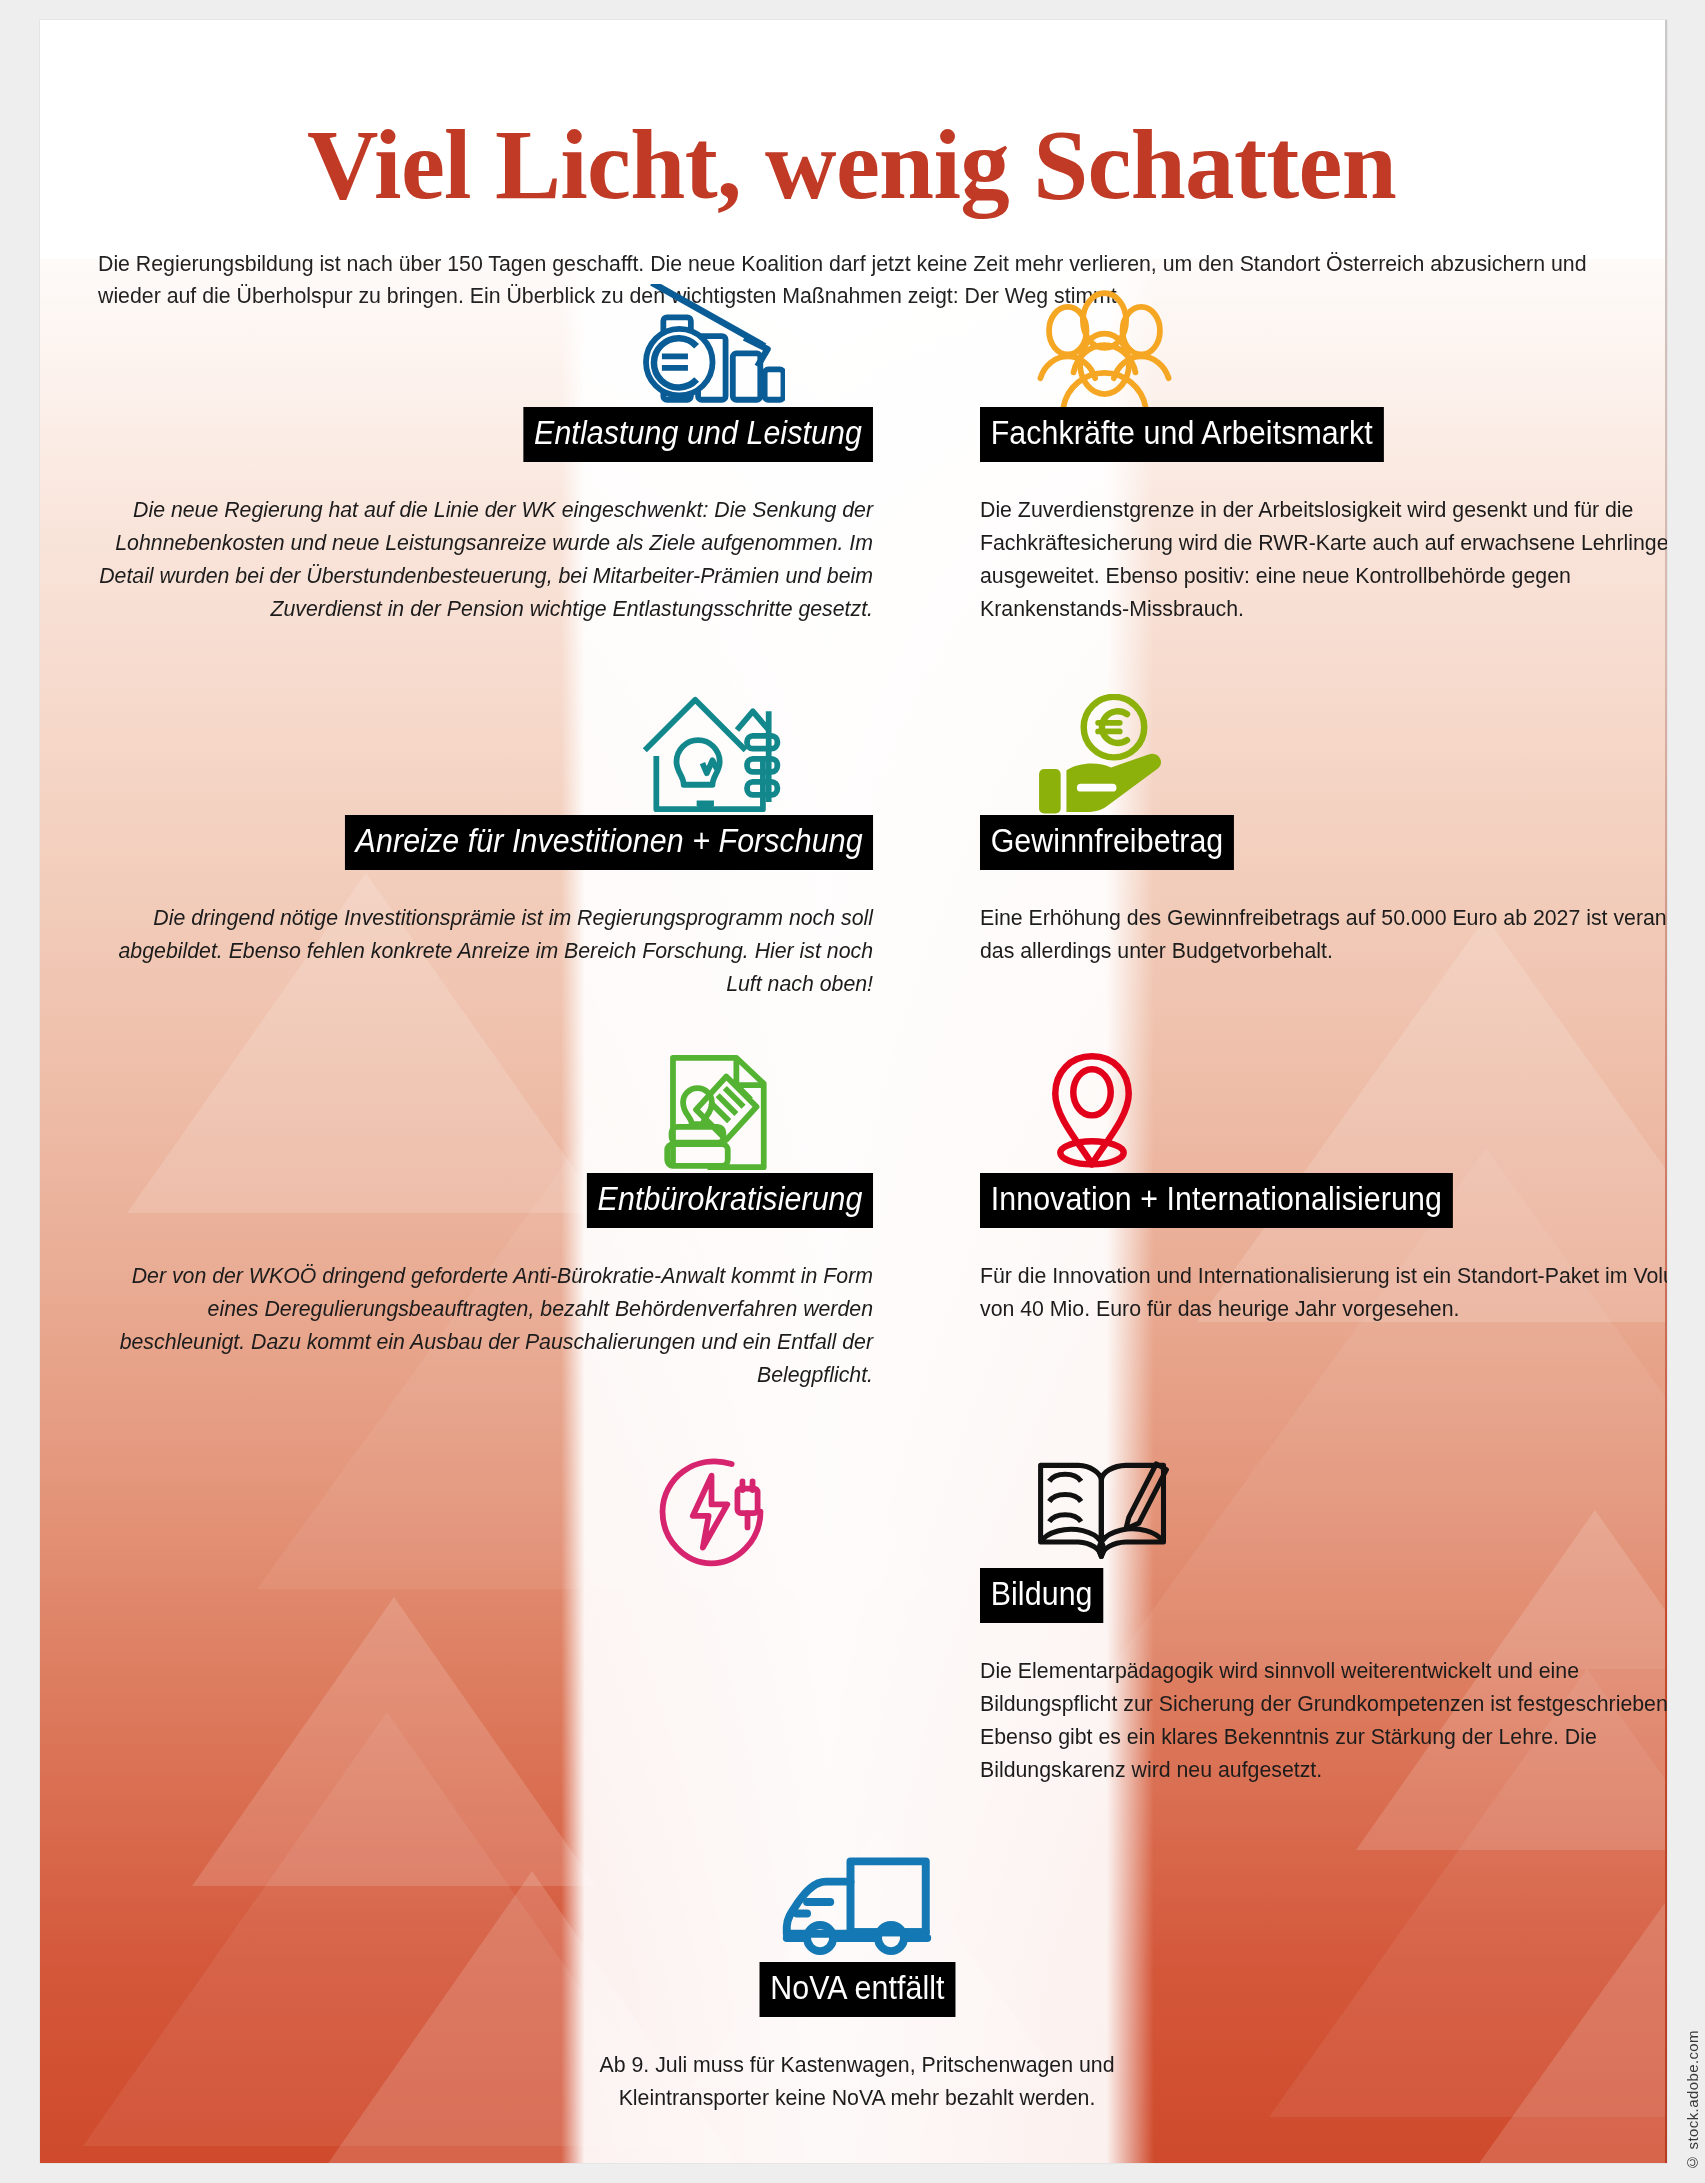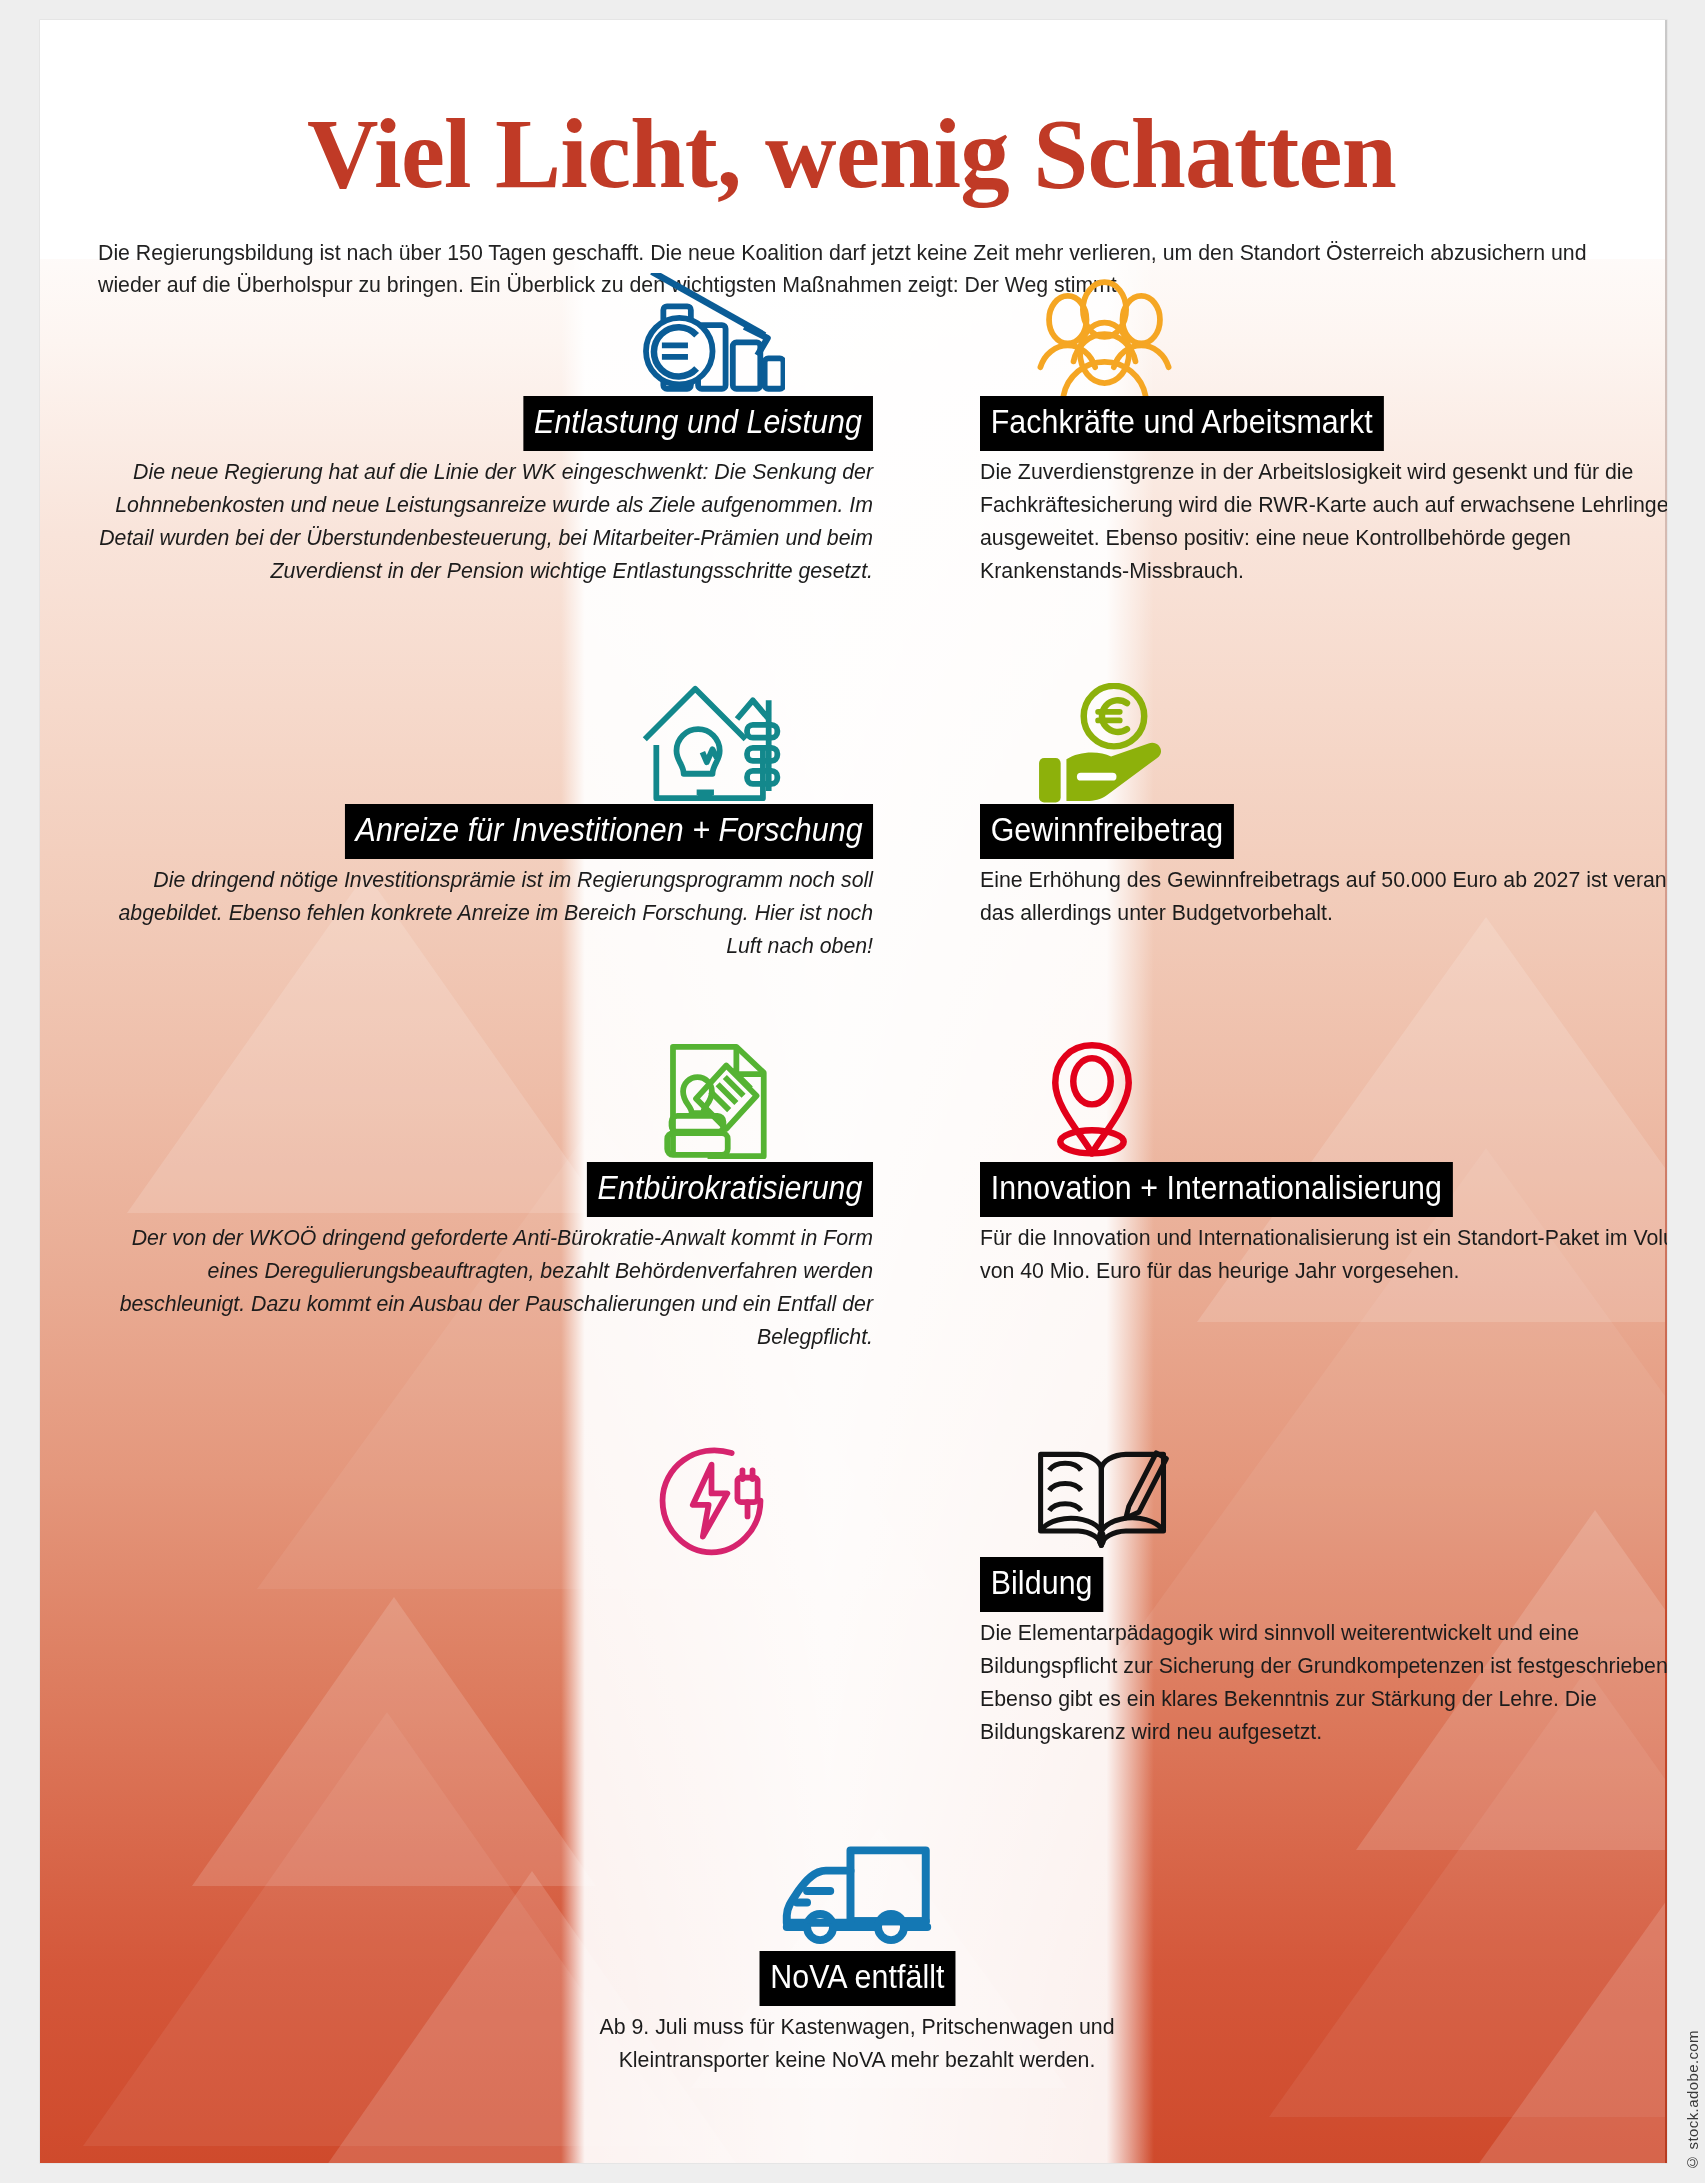--- a/index.html
+++ b/index.html
@@ -57,21 +57,21 @@
         rgba(255,255,255,0) 100%);
     pointer-events:none;
   }
   
   #topwhite{
     position:absolute;left:0;top:0;width:100%;height:239px;
     background:#ffffff;
   }
 
   
-  #content{position:absolute;left:0;top:0;width:100%;height:100%;}
+  #content{position:absolute;left:0;top:11px;width:100%;height:100%;}
 
   .headline{
     position:absolute;left:16px;top:16px;width:1591px;
     font-family:"Liberation Serif","DejaVu Serif",serif;
     font-weight:bold;font-size:99px;line-height:1.05;
     color:#c03a26;letter-spacing:-0.7px;
     text-align:center;
   }
   .intro{
     position:absolute;left:58px;top:197px;width:1508px;
@@ -92,21 +92,21 @@
     font-stretch:condensed;
     padding:9.4px 11.6px 13px 11.6px;
     white-space:nowrap;
     transform:scaleX(.92);
     letter-spacing:0.1px;
   }
   .bar-r{transform-origin:right center;}
   .bar-l{transform-origin:left center;}
 
   .body{
-    font-size:21.3px;line-height:1.55;color:#1c1c1c;margin-top:5px;
+    font-size:21.3px;line-height:1.55;color:#1c1c1c;margin-top:32px;
   }
   .ra{text-align:right;font-style:italic;}
   .la{text-align:left;}
   .ca{text-align:center;}
 
   
   .col-center{position:absolute;left:506px;width:622px;text-align:center;}
 
   
   #credit{

